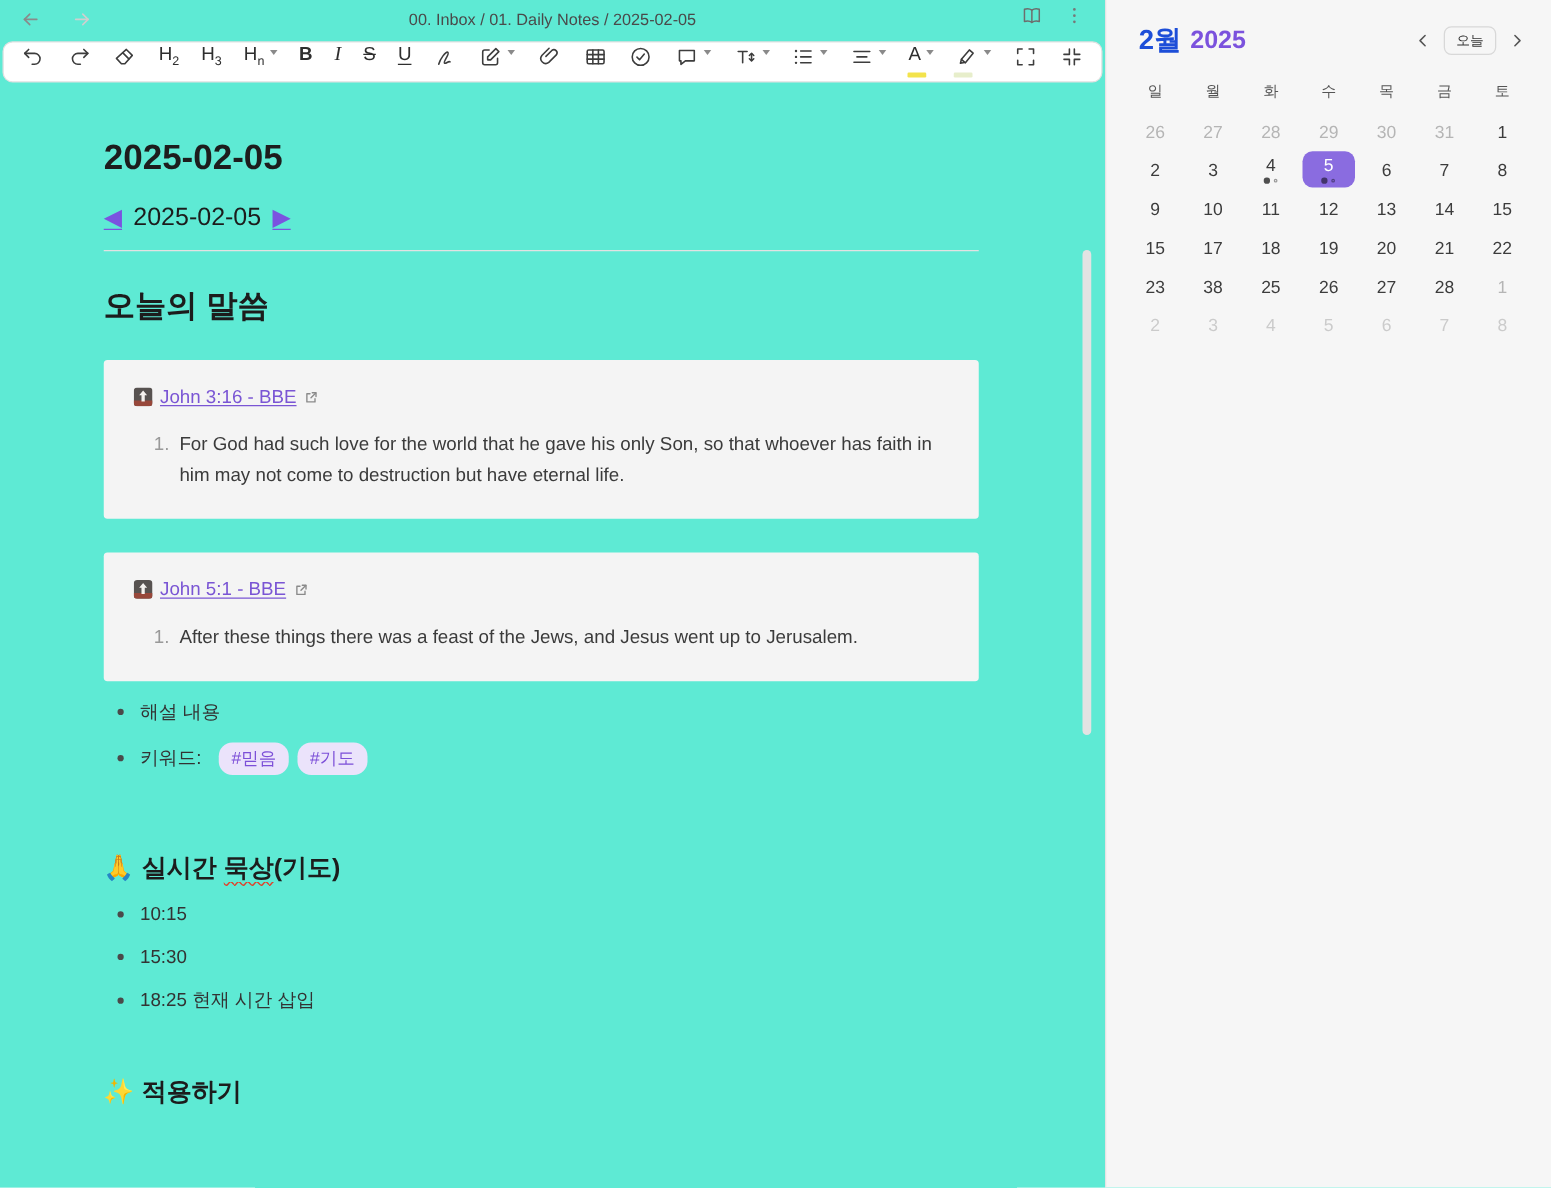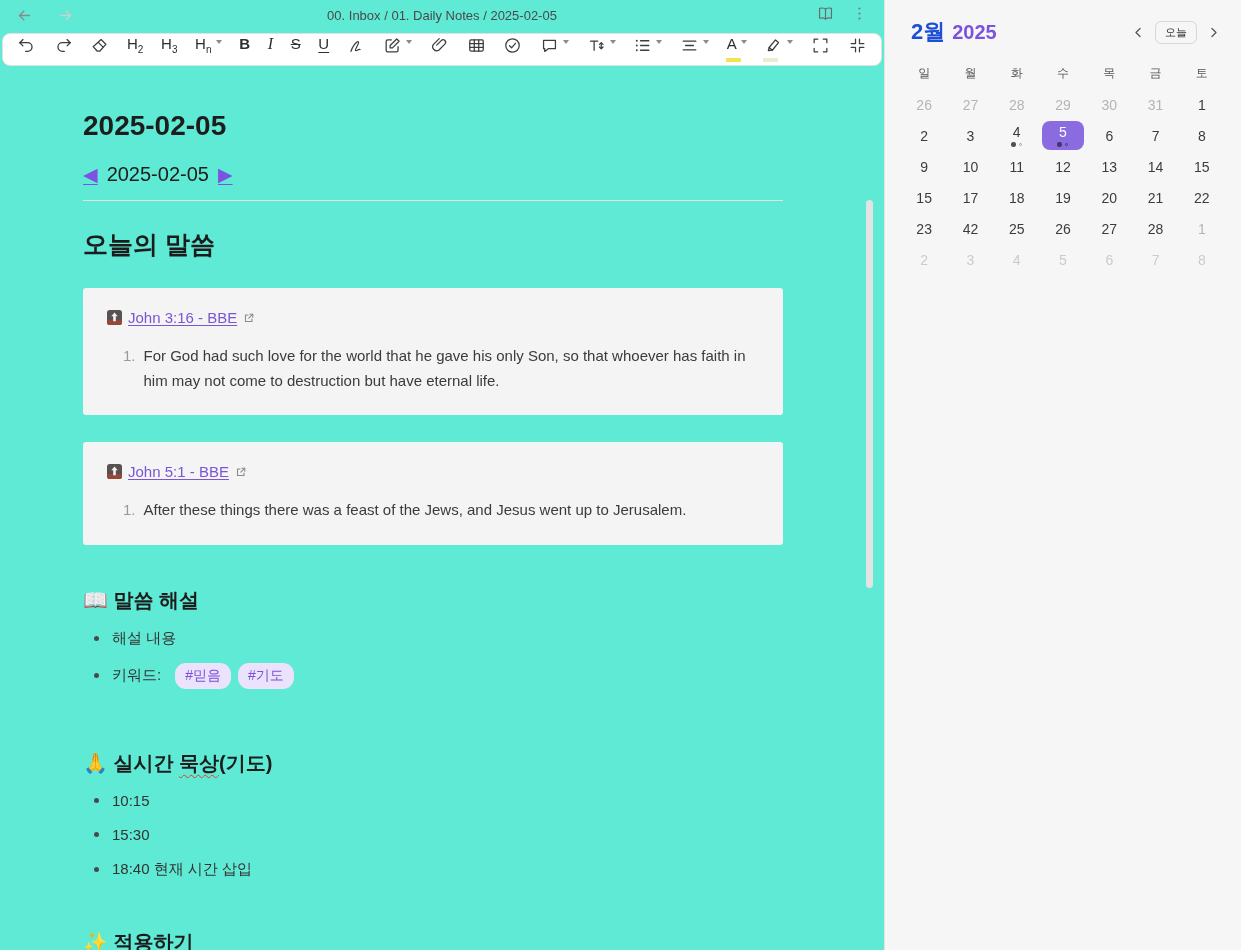--- a/index.html
+++ b/index.html
@@ -292,24 +292,20 @@
             <path d="M6.8 2.2h3v3"></path>
             <path d="M9.6 2.4 5.8 6.2"></path>
           </svg>
       </div>
       <div class="verse-item">
         <span class="verse-num">1.</span>
         <span>After these things there was a feast of the Jews, and Jesus went up to Jerusalem.</span>
       </div>
     </div>
 
-    <div class="h3 mt-commentary">
-      <span>📖</span>
-      <span>말씀 해설</span>
-    </div>
     <div class="bullet-row">
       <span class="bdot"></span>
       <span>해설 내용</span>
     </div>
     <div class="bullet-row">
       <span class="bdot"></span>
       <span>키워드:</span>
       <span style="display:flex; margin-left:-6px;">
         <span class="tag">#믿음</span>
         <span class="tag">#기도</span>
@@ -323,21 +319,21 @@
     <div class="bullet-row">
       <span class="bdot"></span>
       <span>10:15</span>
     </div>
     <div class="bullet-row" style="margin-top:17px;">
       <span class="bdot"></span>
       <span>15:30</span>
     </div>
     <div class="bullet-row" style="margin-top:17px;">
       <span class="bdot"></span>
-      <span>18:40 현재 시간 삽입</span>
+      <span>18:25 현재 시간 삽입</span>
     </div>
 
     <div class="h3 mt-apply">
       <span>✨</span>
       <span>적용하기</span>
     </div>
 
   </div>
 
   <div class="scroll-thumb"></div>
@@ -460,21 +456,21 @@
       <div class="cal-cell">
         <span class="cal-num">21</span>
       </div>
       <div class="cal-cell">
         <span class="cal-num">22</span>
       </div>
       <div class="cal-cell">
         <span class="cal-num">23</span>
       </div>
       <div class="cal-cell">
-        <span class="cal-num">42</span>
+        <span class="cal-num">38</span>
       </div>
       <div class="cal-cell">
         <span class="cal-num">25</span>
       </div>
       <div class="cal-cell">
         <span class="cal-num">26</span>
       </div>
       <div class="cal-cell">
         <span class="cal-num">27</span>
       </div>

